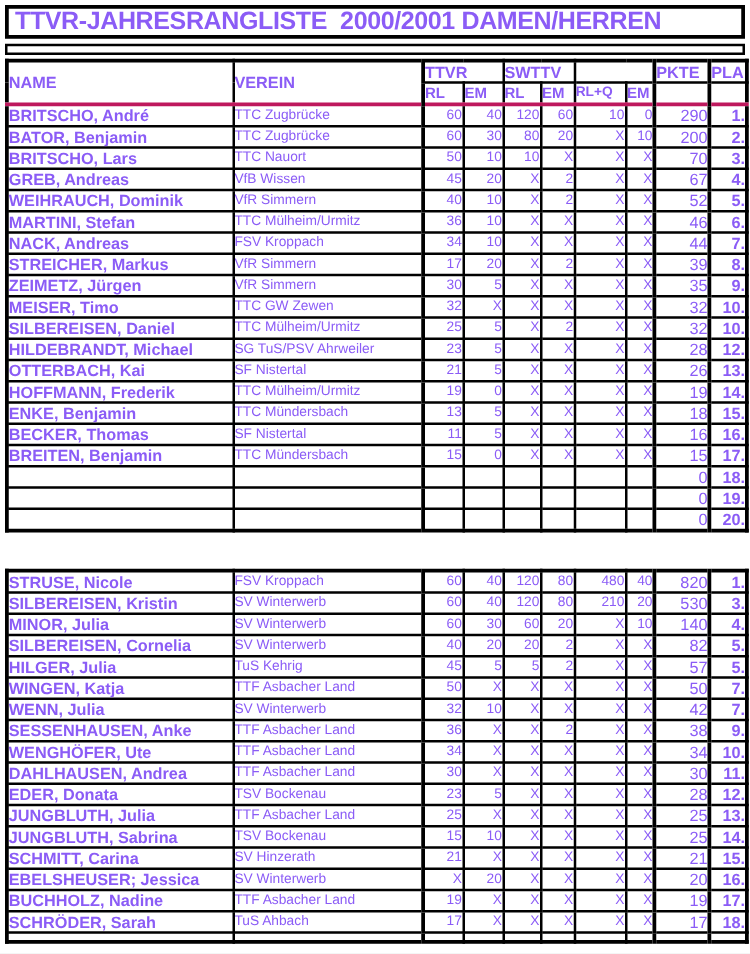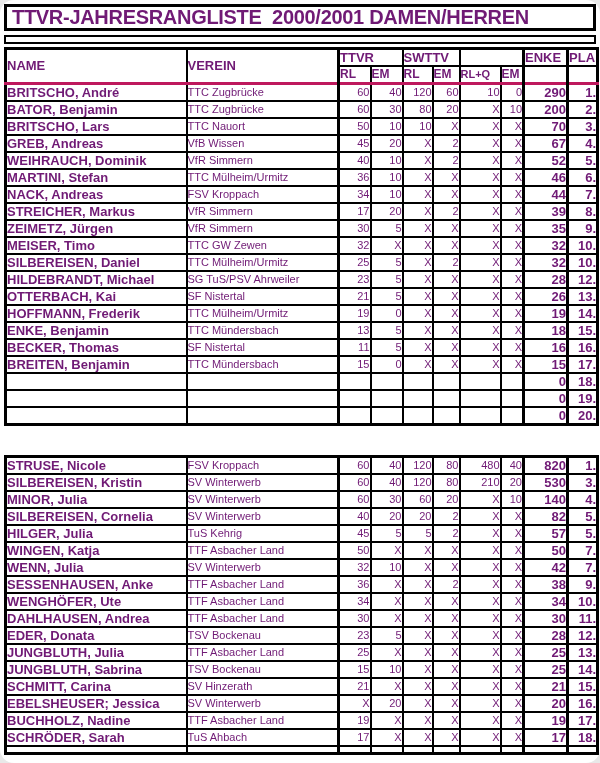--- a/index.html
+++ b/index.html
@@ -1,21 +1,20 @@
 <!DOCTYPE html>
 <html><head>
 <meta charset="utf-8">
 <style>
   * { box-sizing: border-box; }
   html, body { margin: 0; padding: 0; background: #e8e8e8; }
   .page {
     width: 600px; height: 763px; background: #fff; position: relative;
-    overflow: hidden; font-family: "Liberation Sans", sans-serif; color: #701a75;
+    overflow: hidden; font-family: "Liberation Sans", sans-serif; color: #8b5cf6;
     padding: 4px 4px 0 4px;
-    border-radius: 14px;
   }
   .title-box {
     border: 3px solid #000; height: 27px; line-height: 21px;
     font-size: 20px; font-weight: bold; padding-left: 5px;
     white-space: pre; letter-spacing: -0.3px; overflow: hidden;
   }
   .spacer-row {
     border: 2px solid #000; height: 9px; margin-top: 4px;
   }
   table.rank {
@@ -29,21 +28,21 @@
   thead { border-bottom: 3px solid #be185d; }
   th.h { text-align: left; font-size: 13px; font-weight: bold; padding-left: 3px; }
   th.sub { font-size: 12px; }
   th.sub-small { font-size: 11px; }
   td.c-name  { font-weight: bold; font-size: 13px; padding-left: 3px; }
   td.c-verein{ font-size: 11px; padding-left: 4px; }
   td.c-num   { font-size: 11px; text-align: right; padding-right: 4px; }
   .c-groupstart { border-left-width: 3px !important; margin-left: 20px; }
   td.c-pkte, th.c-pkte-h { border-left-width: 3px !important; }
   td.c-pla,  th.c-pla-h  { border-left-width: 3px !important; }
-  td.c-pkte { font-size: 13px; font-weight: bold; text-align: right; padding-right: 5px; }
+  td.c-pkte { font-size: 13px; font-weight: normal; text-align: right; padding-right: 5px; }
   td.c-pla  { font-size: 13px; font-weight: bold; text-align: right; padding-right: 3px; }
   .section-gap { height: 26px; }
   tr.sliver td { height: 8px; }
 </style>
 </head>
 <body>
 
 <div class="page">
 
   <div class="title-box">TTVR-JAHRESRANGLISTE  2000/2001 DAMEN/HERREN</div>
@@ -63,21 +62,21 @@
       <col style="width:44px">
         <col style="width:30px">
     </colgroup>
     <thead>
       <tr>
         <th class="h" rowspan="2">NAME</th>
         <th class="h" rowspan="2">VEREIN</th>
         <th class="h c-groupstart" colspan="2">TTVR</th>
         <th class="h" colspan="2">SWTTV</th>
         <th class="h" colspan="2"></th>
-        <th class="h c-pkte-h">ENKE</th>
+        <th class="h c-pkte-h">PKTE</th>
         <th class="h c-pla-h">PLA</th>
       </tr>
       <tr>
         <th class="h sub c-groupstart">RL</th>
         <th class="h sub">EM</th>
         <th class="h sub">RL</th>
         <th class="h sub">EM</th>
         <th class="h sub sub-small">RL+Q</th>
         <th class="h sub">EM</th>
         <th class="h sub c-pkte-h"></th>

